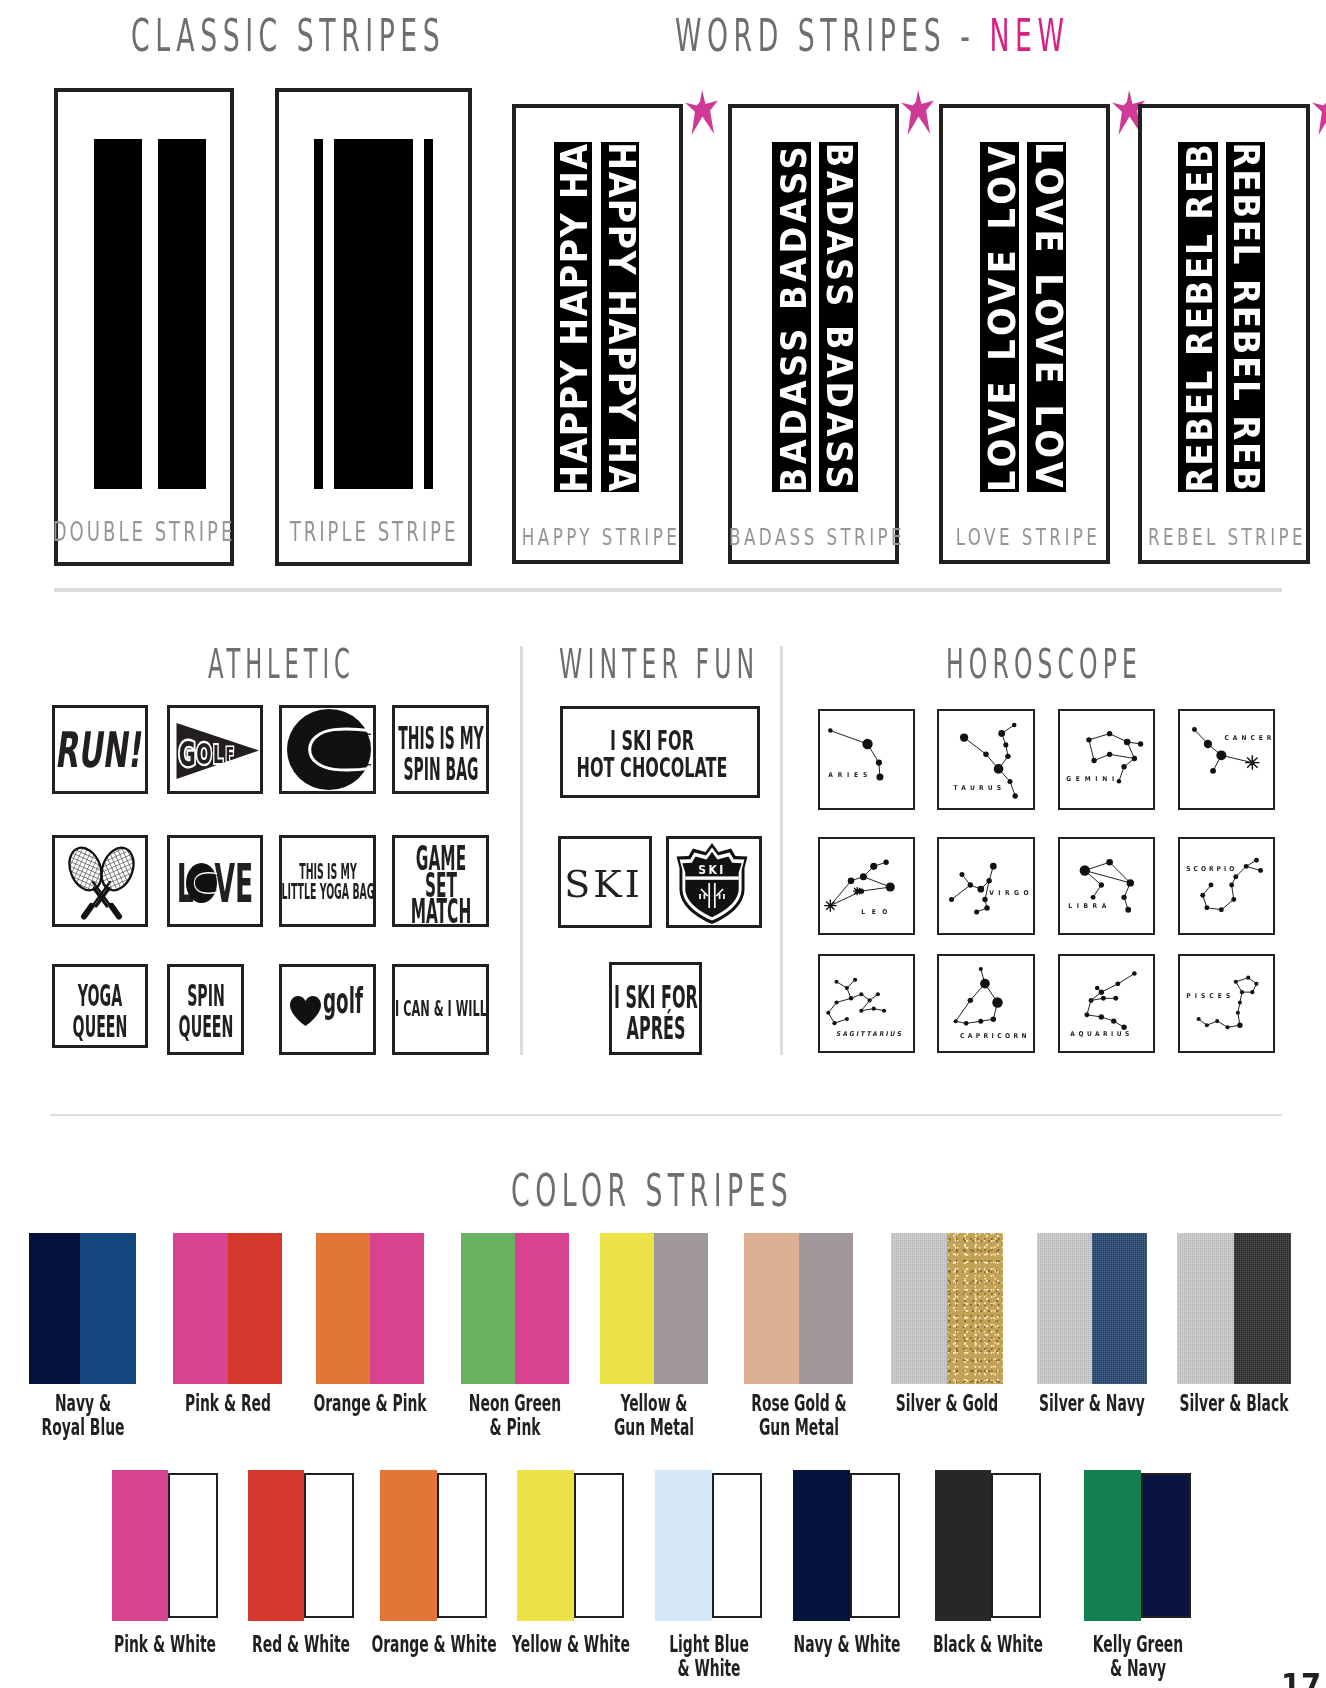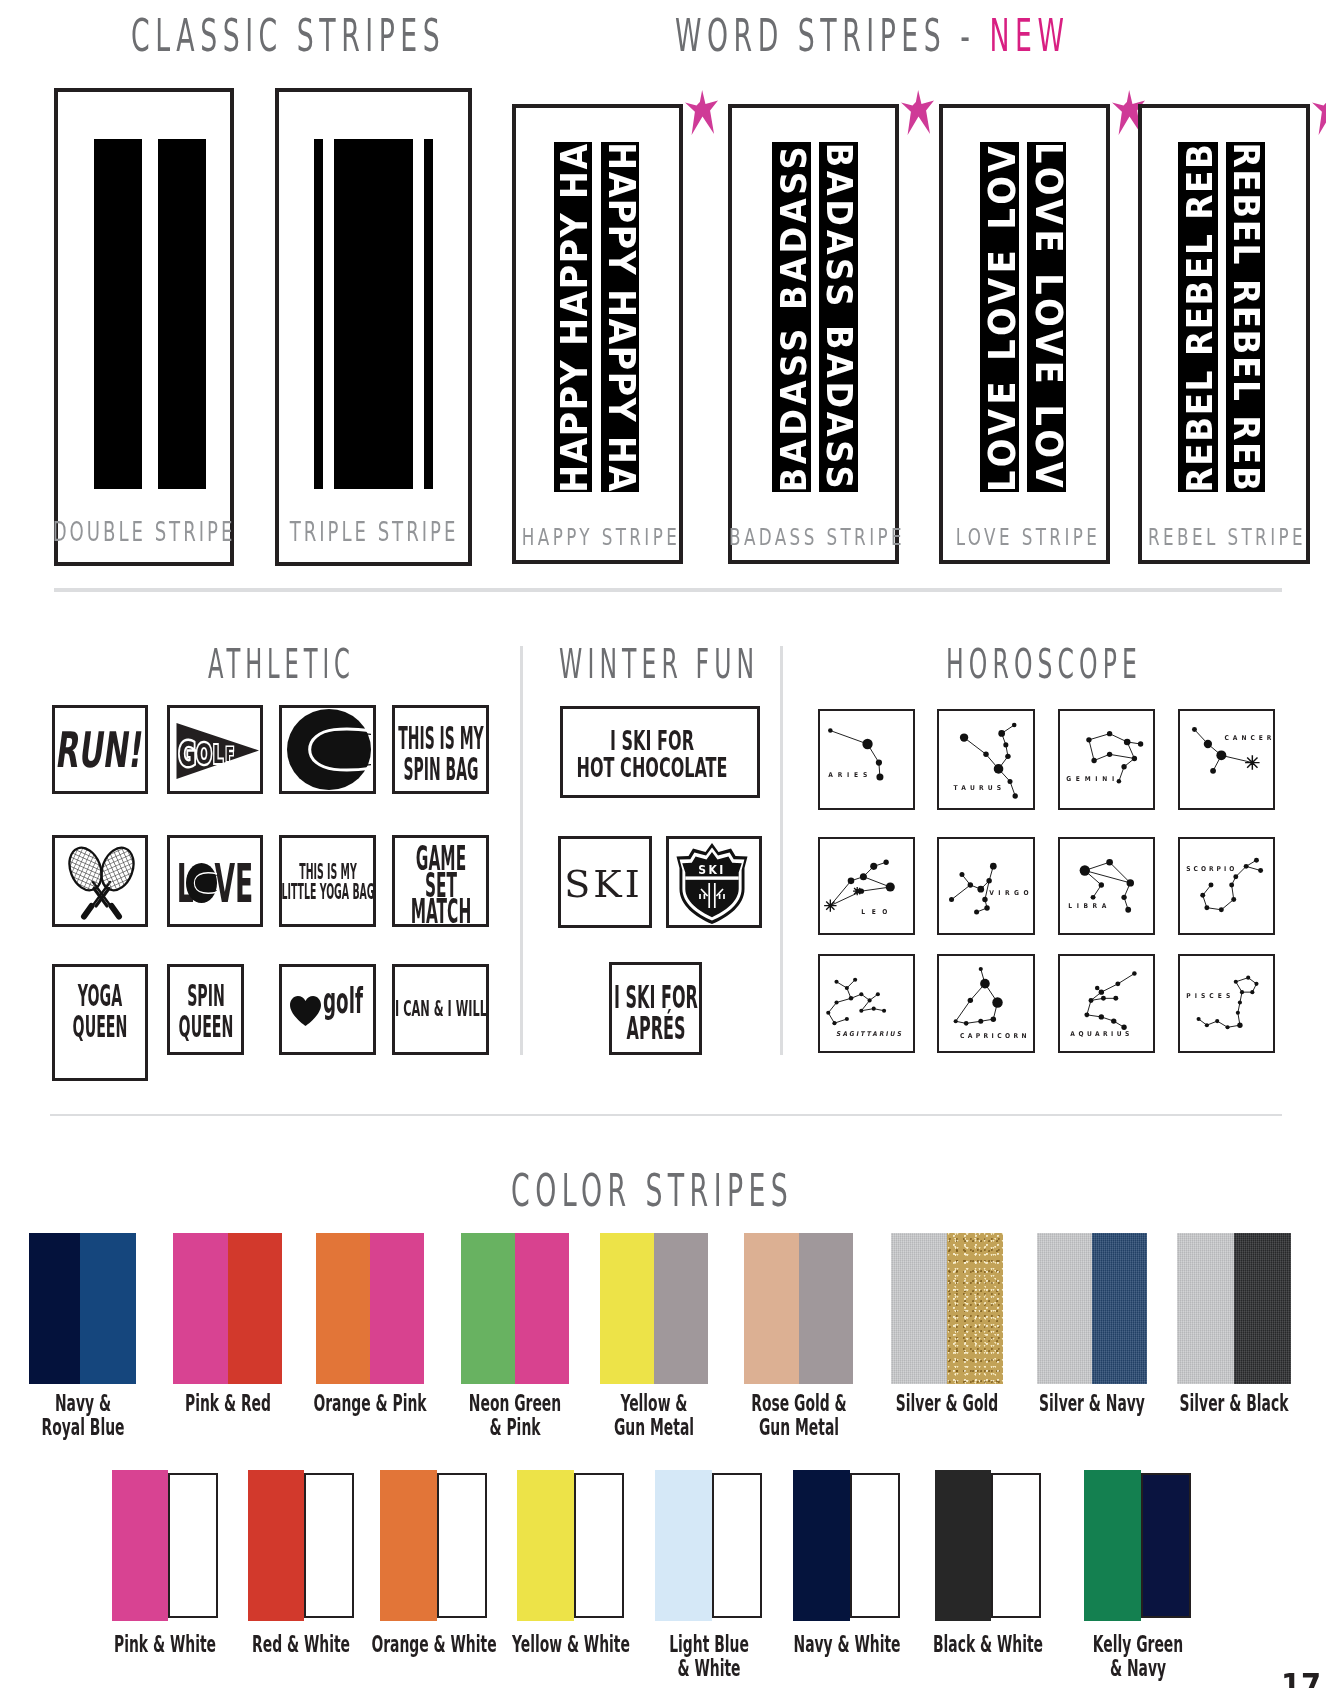--- a/index.html
+++ b/index.html
@@ -237,21 +237,21 @@
           <span style="transform:translateX(-50%) scaleX(0.518);">GAME</span>
         </div>
         <div style="top:26.5px;">
           <span style="transform:translateX(-50%) scaleX(0.518);">SET</span>
         </div>
         <div style="top:53px;">
           <span style="transform:translateX(-50%) scaleX(0.518);">MATCH</span>
         </div>
       </div>
     </div>
-    <div class="frame-thin" style="left: 52px; top: 964px; width: 96px; height: 117px;">
+    <div class="frame-thin" style="left: 52px; top: 964px; width: 96px; height: 84px;">
       <div class="iconbox-text" style="top:13px;left:0px;font-size:30px;line-height:31px;letter-spacing:0px;">
         <div style="top:0px;">
           <span style="transform:translateX(-50%) scaleX(0.525);">YOGA</span>
         </div>
         <div style="top:31px;">
           <span style="transform:translateX(-50%) scaleX(0.525);">QUEEN</span>
         </div>
       </div>
     </div>
     <div class="frame-thin" style="left: 167px; top: 964px; width: 77px; height: 91px;">

